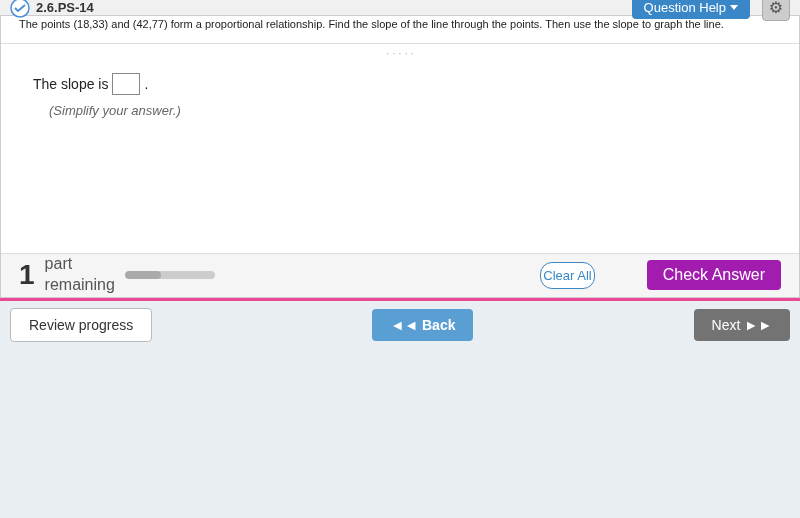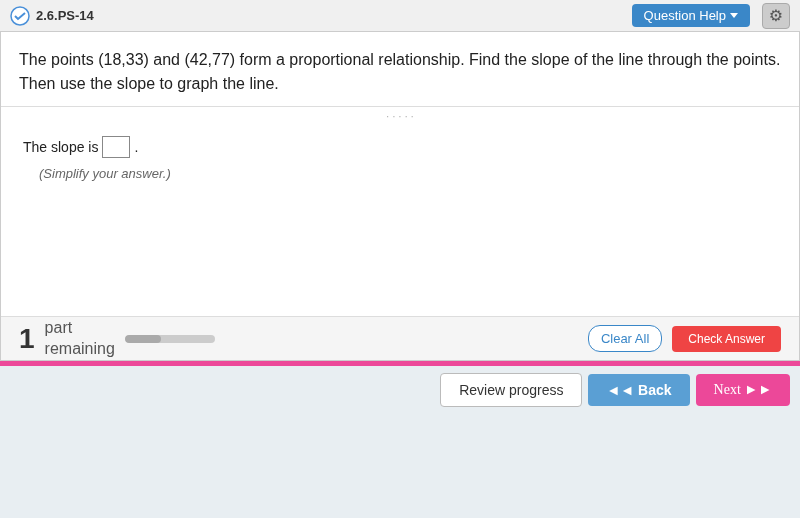--- a/index.html
+++ b/index.html
@@ -13,21 +13,21 @@
     }
 
     
     .top-bar {
       display: flex;
       align-items: center;
       justify-content: space-between;
       background: #f0f0f0;
       border-bottom: 1px solid #ccc;
       padding: 4px 10px;
-      height: 32px;
+      height: 16px;
     }
     .top-bar-left {
       display: flex;
       align-items: center;
       gap: 6px;
     }
     .check-icon {
       width: 20px;
       height: 20px;
     }
@@ -75,38 +75,38 @@
 
     
     .main-content {
       background: white;
       margin: 0;
       border: 1px solid #ccc;
       border-top: none;
     }
 
     .question-text {
-      padding: 16px 18px 10px 18px;
-      font-size: 16px;
+      padding: 0 18px 10px 18px;
+      font-size: 11px;
       line-height: 1.5;
       color: #222;
       border-bottom: 1px solid #ddd;
     }
 
     .drag-handle {
       display: flex;
       justify-content: center;
       padding: 4px 0;
       color: #aaa;
       font-size: 10px;
       cursor: row-resize;
     }
 
     .answer-area {
-      padding: 10px 22px;
+      padding: 10px 32px;
       min-height: 190px;
     }
 
     .slope-line {
       display: flex;
       align-items: center;
       gap: 4px;
       font-size: 14px;
       color: #222;
       margin-bottom: 8px;
@@ -179,42 +179,43 @@
       border-radius: 4px;
     }
 
     .spacer { flex: 1; }
 
     .clear-all-btn {
       background: white;
       border: 1px solid #3a87c8;
       color: #3a87c8;
       border-radius: 12px;
-      padding: 5px 12px;
+      padding: 5px 2px;
       font-size: 13px;
       cursor: pointer;
     }
 
     .check-answer-btn {
-      background: #ef4444;
+      background: #a21caf;
       color: white;
       border: none;
       border-radius: 4px;
       padding: 6px 16px;
-      font-size: 12px;
-      cursor: pointer;
+      font-size: 16px;
+      cursor: pointer;
+      margin-left: 42px;
     }
 
     
     .nav-bar {
       background: #e8eef2;
-      border-top: 5px solid #ec4899;
-      display: flex;
-      align-items: center;
-      justify-content: flex-end;
+      border-top: 3px solid #ec4899;
+      display: flex;
+      align-items: center;
+      justify-content: space-between;
       gap: 6px;
       padding: 10px 10px;
       height: 52px;
     }
 
     .review-progress-btn {
       background: white;
       border: 1px solid #bbb;
       border-radius: 4px;
       padding: 8px 18px;
@@ -261,22 +262,21 @@
       display: flex;
       align-items: center;
       gap: 4px;
     }
 
     .back-btn {
       background: #5a9fd4;
     }
 
     .next-btn {
-      background: #ec4899;
-      font-family: Liberation Serif, serif;
+      background: #737373;
     }
   </style>
 </head>
 <body>
 
 <div class="top-bar">
   <div class="top-bar-left">
     <svg class="check-icon" viewBox="0 0 20 20" xmlns="http://www.w3.org/2000/svg">
       <circle cx="10" cy="10" r="9" fill="white" stroke="#4a90d9" stroke-width="1.5"></circle>
       <polyline points="5,10 8,13 15,7" fill="none" stroke="#4a90d9" stroke-width="2"></polyline>

